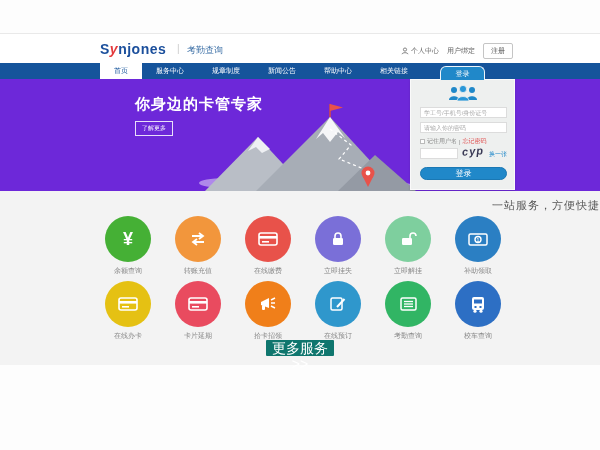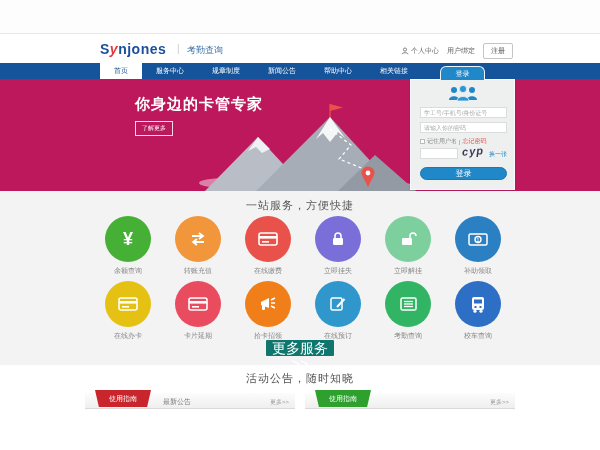--- a/index.html
+++ b/index.html
@@ -25,21 +25,21 @@
   
   .nav-band { position:absolute; top:63px; left:0; width:600px; height:16px;
     background:#15549b; }
   .nav-items { position:absolute; left:15px; top:0; height:16px; display:flex; }
   .nav-item { color:#fff; font-size:7px; line-height:16px; padding:0 14px;
     cursor:pointer; }
   .nav-item.active { background:#fff; color:#15549b; }
 
   
   .hero { position:absolute; top:79px; left:0; width:600px; height:112px;
-    background:#be185d; }
+    background:#6d28d9; }
   .hero-copy { position:absolute; left:135px; top:16px; color:#fff; }
   .hero-title { font-size:15px; font-weight:bold; letter-spacing:1px; }
   .hero-sub { font-size:8px; margin-top:7px; opacity:.92; letter-spacing:1px; }
   .hero-cta { display:inline-block; margin-top:7px; border:1px solid rgba(255,255,255,.85);
     color:#fff; font-size:6px; padding:2px 6px; cursor:pointer; }
   .mountains { position:absolute; left:190px; top:22px; }
 
   
   .login-panel { position:absolute; left:410px; top:-13px; width:105px; height:124px; }
   .login-tab { position:absolute; left:30px; top:0; width:45px; height:14px;
@@ -67,21 +67,21 @@
     cursor:pointer; }
   .login-btn { position:absolute; left:9px; top:87px; width:87px; height:13px;
     background:#2088c9; border:1px solid #1a78b4; border-radius:7px; color:#fff;
     font-size:8px; text-align:center; line-height:12px; cursor:pointer; }
 
   
   .services { position:absolute; top:191px; left:0; width:600px; height:174px;
     background:#f3f3f3; }
   .sec-title { position:absolute; left:0; width:600px; text-align:center;
     font-size:11px; color:#555; letter-spacing:1px; }
-  .svc-title { top:7px; }
+  .svc-title { top:7px;text-align:right; }
   .svc-item { position:absolute; width:60px; text-align:center; cursor:pointer; }
   .svc-circle { width:46px; height:46px; border-radius:50%; margin:0 auto;
     display:flex; align-items:center; justify-content:center; color:#fff; }
   .svc-glyph { font-size:18px; font-weight:bold; color:#fff; line-height:1; }
   .svc-label { margin-top:4px; font-size:7px; color:#888; }
   .more-btn { position:absolute; left:266px; top:149px; width:68px; height:16px;
     background:#0f766e; border-radius:1px; color:#fff; font-size:14px;
     text-align:center; line-height:16px; cursor:pointer; }
 
   
@@ -304,34 +304,14 @@
               <rect x="4.5" y="10" width="2" height="2" fill="#2d6fc4"></rect>
               <rect x="9.5" y="10" width="2" height="2" fill="#2d6fc4"></rect>
             </svg>
           </div>
           <div class="svc-label">校车查询</div>
         </div>
       </div>
     <div class="more-btn">更多服务&gt;&gt;</div>
   </div>
 
-  <div class="bottom">
-    <div class="sec-title ann-title">活动公告，随时知晓</div>
-    <div id="panels">
-        <div class="panel panel-1">
-          <div class="panel-head">
-            <div class="ribbon" style="background: rgb(201, 37, 44);">使用指南</div>
-            <div class="panel-tab">最新公告</div>
-            <div class="more-link">更多&gt;&gt;</div>
-          </div>
-          <div class="panel-body"></div>
-        </div>
-        <div class="panel panel-2">
-          <div class="panel-head">
-            <div class="ribbon" style="background: rgb(45, 160, 45);">使用指南</div>
-            <div class="more-link">更多&gt;&gt;</div>
-          </div>
-          <div class="panel-body"></div>
-        </div>
-      </div>
-  </div>
 
 </div>
 
 </body></html>

